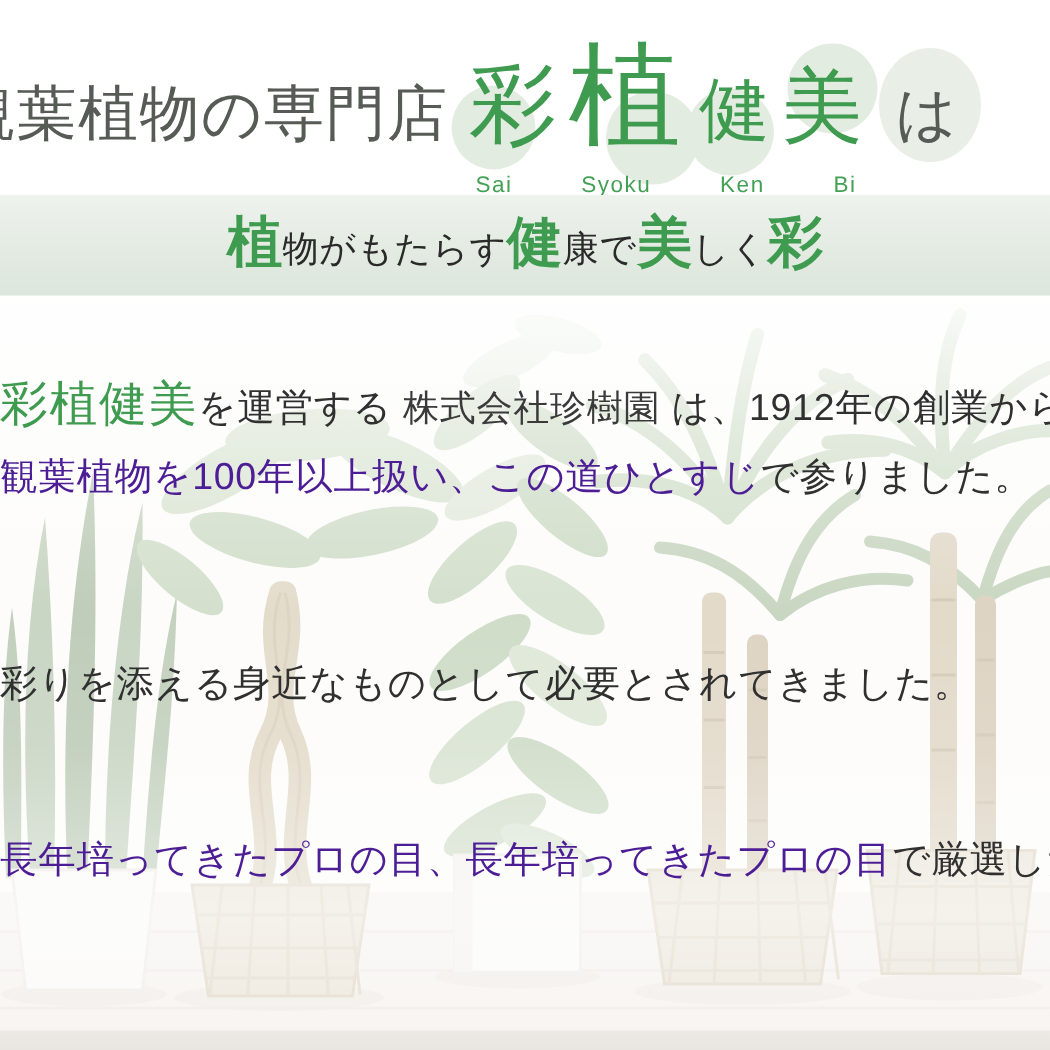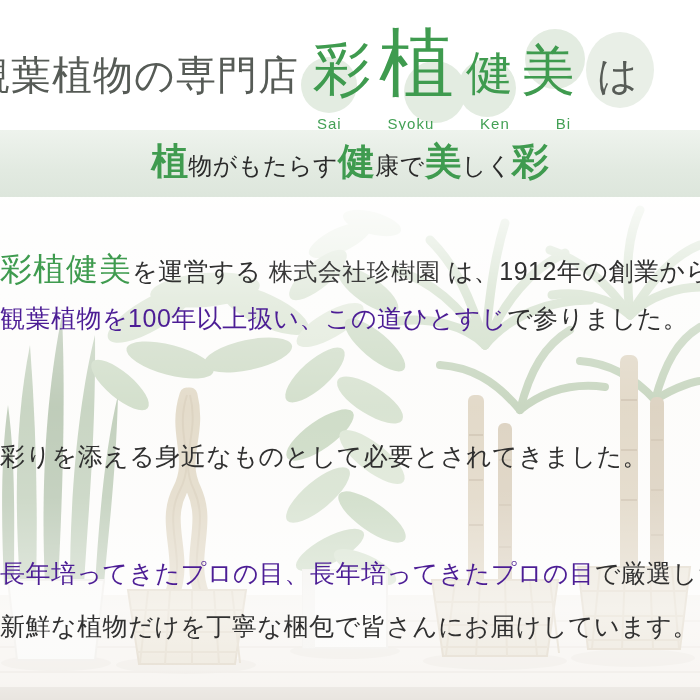--- a/index.html
+++ b/index.html
@@ -213,15 +213,14 @@
         <span class="tg-g">彩</span>
     </div>
   </div>
 
   <div class="l l1"><span class="seg-brand">彩植健美</span><span>を運営する </span><span class="seg-company">株式会社珍樹園</span><span> は、1912年の創業から</span></div>
   <div class="l l2"><span class="seg-green">観葉植物を100年以上扱い、この道ひとすじ</span><span>で参りました。</span></div>
 
   <div class="l l4">彩りを添える身近なものとして必要とされてきました。</div>
 
   <div class="l l6"><span class="seg-green">長年培ってきたプロの目、長年培ってきたプロの目</span><span>で厳選した</span></div>
-  <div class="l l7">新鮮な植物だけを丁寧な梱包で皆さんにお届けしています。</div>
 
 </div>
 
 </body></html>

